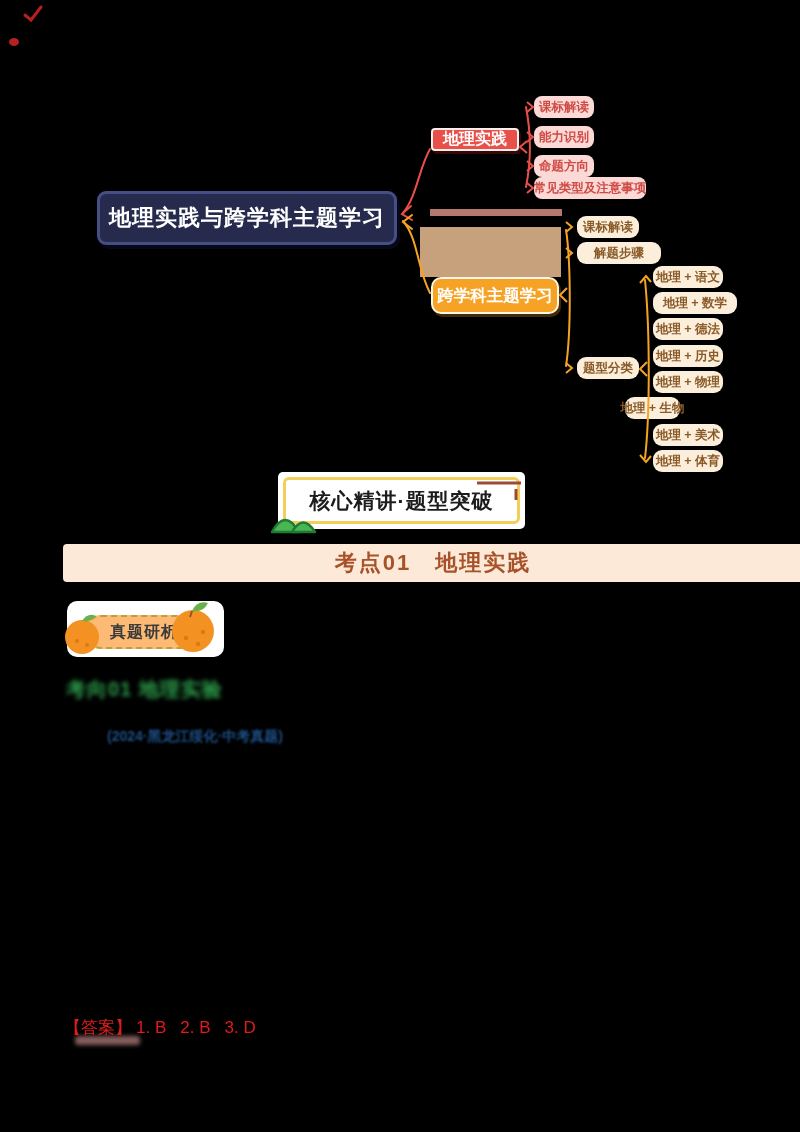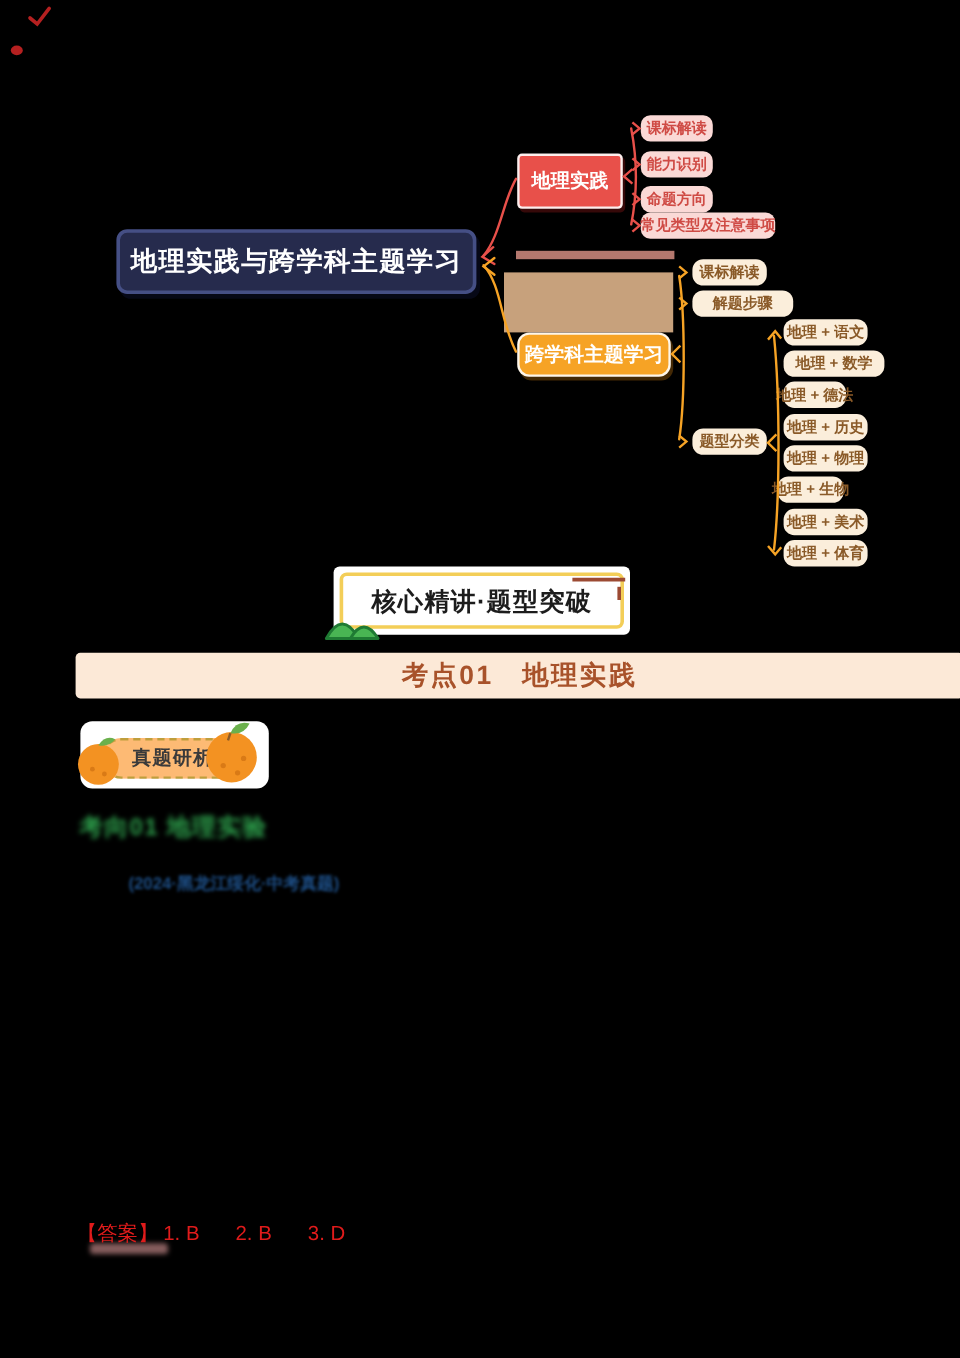--- a/index.html
+++ b/index.html
@@ -9,21 +9,21 @@
   }
   
   .root-node{
     position:absolute;left:97px;top:191px;width:300px;height:54px;
     background:#262b4d;border:3px solid #454f85;border-radius:9px;
     box-shadow:3px 4px 0 rgba(8,10,28,.8);
     color:#fff;font-weight:bold;font-size:22px;letter-spacing:1px;
     display:flex;align-items:center;justify-content:center;box-sizing:border-box;
   }
   .red-node{
-    position:absolute;left:431px;top:128px;width:88px;height:46px;
+    position:absolute;left:431px;top:128px;width:88px;height:23px;
     background:#e8504a;border:2px solid rgba(255,255,255,.9);border-radius:4px;
     box-shadow:2px 3px 0 rgba(120,20,20,.45);
     color:#fff;font-weight:bold;font-size:16px;
     display:flex;align-items:center;justify-content:center;box-sizing:border-box;
   }
   .orange-node{
     position:absolute;left:431px;top:277px;width:128px;height:37px;
     background:#f6a325;border:2px solid rgba(255,255,255,.9);border-radius:10px;
     box-shadow:2px 3px 0 rgba(150,90,10,.45);
     color:#fff;font-weight:bold;font-size:16.5px;
@@ -77,21 +77,21 @@
   }
   .blue-heading{
     position:absolute;left:107px;top:728px;
     color:#1d4e86;font-weight:bold;font-size:14px;
     filter:blur(1.2px);
   }
   .answer-line{
     position:absolute;left:64px;top:1016px;
     color:#e01b1b;font-size:17px;white-space:nowrap;
   }
-  .answer-line .ans{margin-left:30px;}
+  .answer-line .ans{margin-left:14px;}
   .pink-smudge{
     position:absolute;left:75px;top:1036px;width:65px;height:9px;
     background:rgba(244,170,170,.55);filter:blur(2px);border-radius:3px;
   }
   .overlay{position:absolute;left:0;top:0;pointer-events:none;}
 </style>
 </head>
 <body>
 
 <div class="page">
@@ -109,24 +109,24 @@
   <div class="chip red-chip" style="left:534px;top:177px;width:112px">常见类型及注意事项</div>
 
   <div class="orange-node">跨学科主题学习</div>
 
   <div class="chip cream-chip" style="left:577px;top:216px;width:62px">课标解读</div>
   <div class="chip cream-chip" style="left:577px;top:242px;width:84px">解题步骤</div>
   <div class="chip cream-chip" style="left:577px;top:357px;width:62px">题型分类</div>
 
   <div class="chip cream-chip" style="left:653px;top:266px;width:70px">地理 + 语文</div>
   <div class="chip cream-chip" style="left:653px;top:292px;width:84px">地理 + 数学</div>
-  <div class="chip cream-chip" style="left:653px;top:318px;width:52px">地理 + 德法</div>
+  <div class="chip cream-chip" style="left:653px;top:318px;width:70px">地理 + 德法</div>
   <div class="chip cream-chip" style="left:653px;top:345px;width:70px">地理 + 历史</div>
   <div class="chip cream-chip" style="left:653px;top:371px;width:70px">地理 + 物理</div>
-  <div class="chip cream-chip" style="left:648px;top:397px;width:55px">地理 + 生物</div>
+  <div class="chip cream-chip" style="left:625px;top:397px;width:55px">地理 + 生物</div>
   <div class="chip cream-chip" style="left:653px;top:424px;width:70px">地理 + 美术</div>
   <div class="chip cream-chip" style="left:653px;top:450px;width:70px">地理 + 体育</div>
 
   <div class="section-box">
     <div class="section-border"></div>
     <div class="section-title">核心精讲·题型突破</div>
   </div>
 
   <div class="kaodian-banner">考点01　地理实践</div>
 

